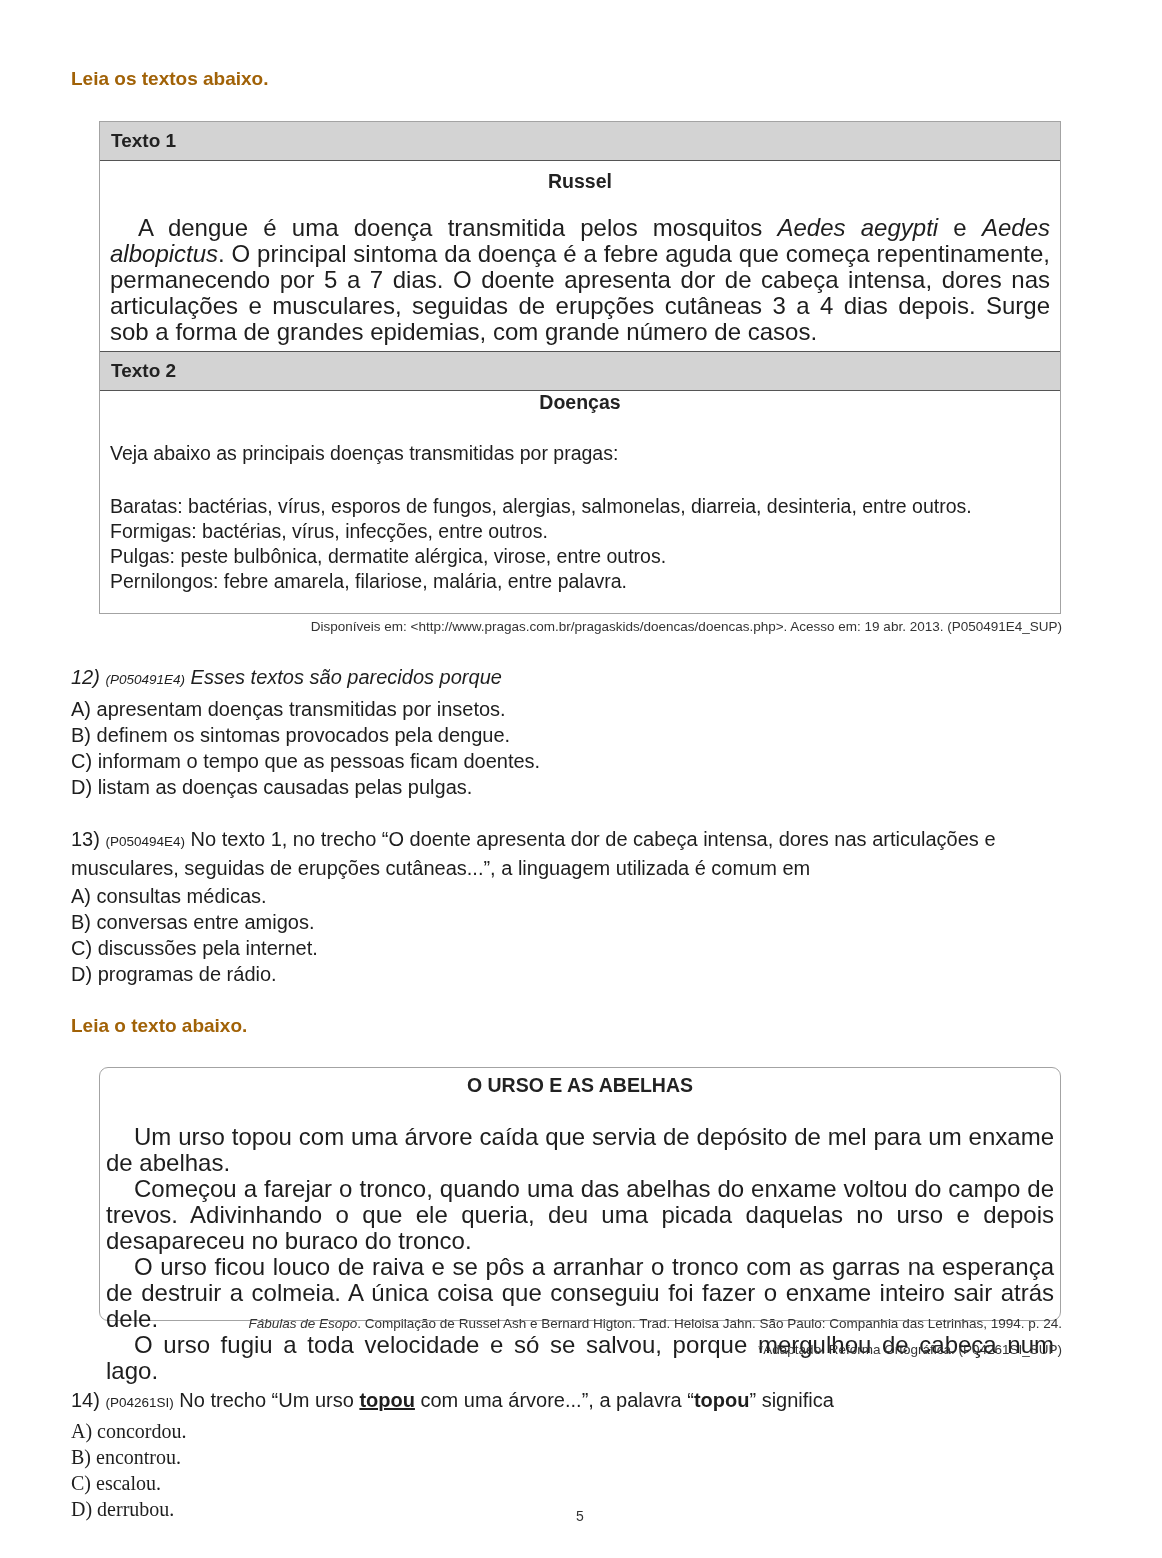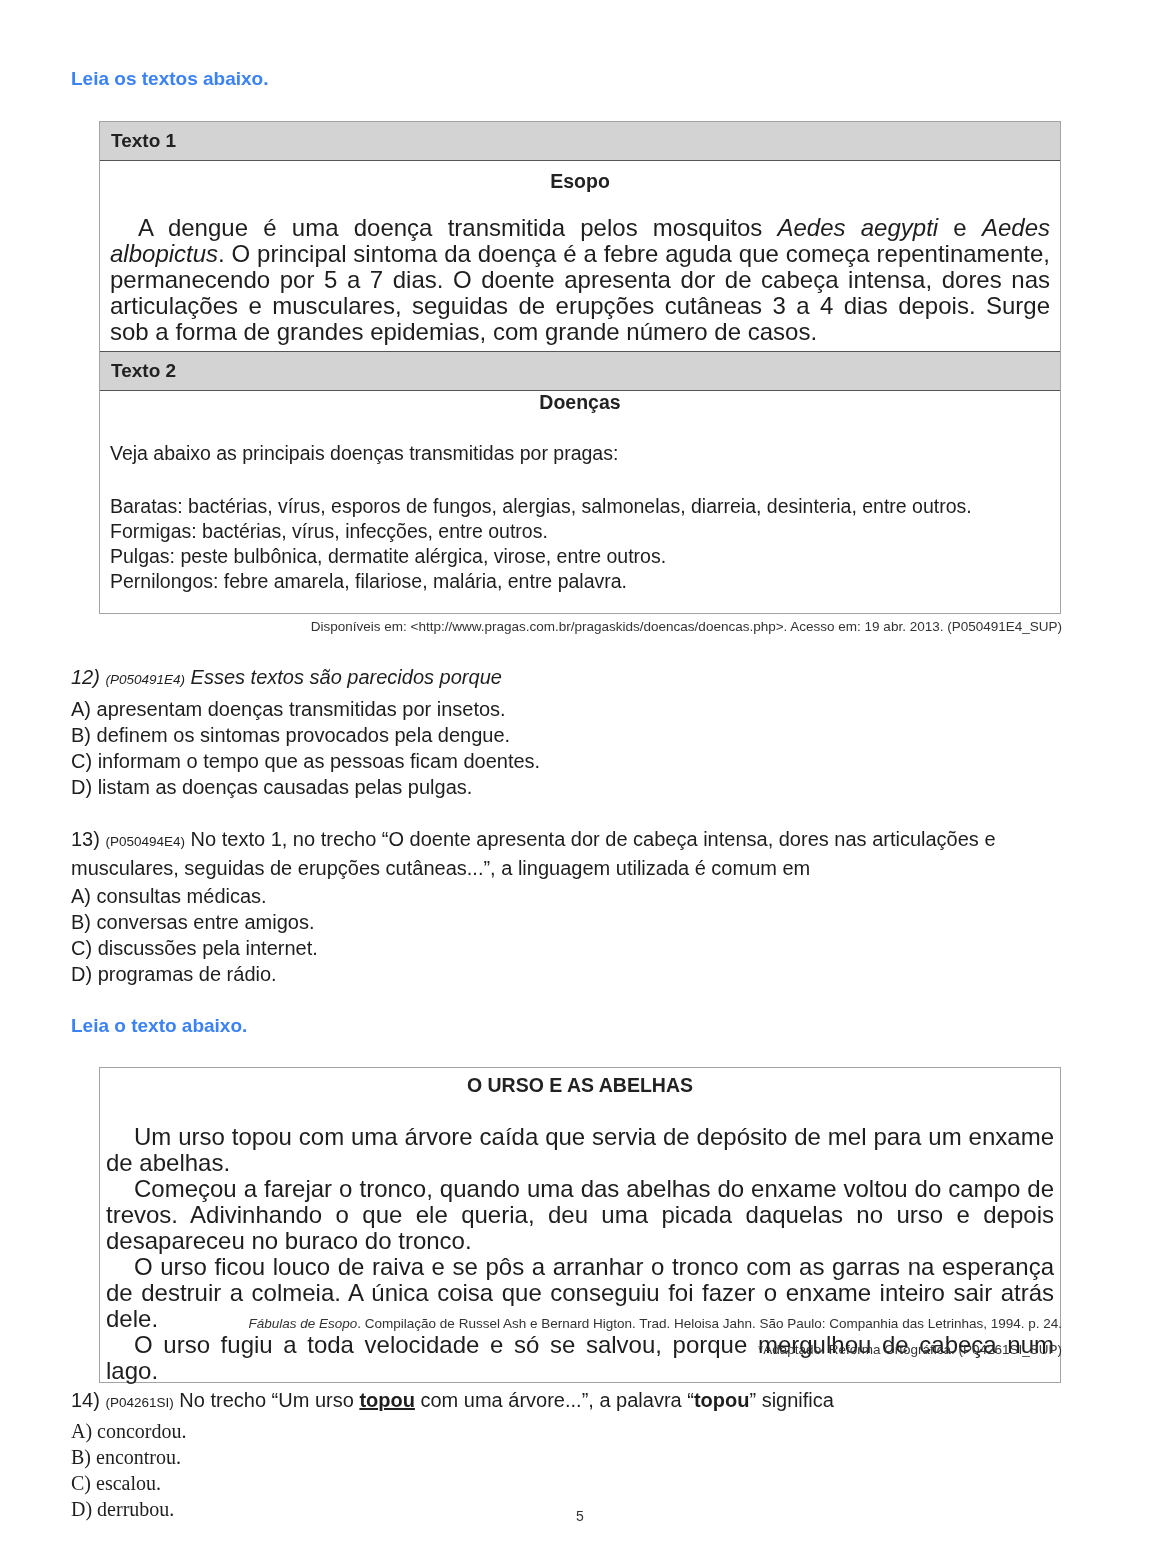--- a/index.html
+++ b/index.html
@@ -2,21 +2,21 @@
 <html><head>
   <meta charset="utf-8">
   <style>
     html, body { margin: 0; padding: 0; background: #ffffff; }
     body {
       width: 1162px; height: 1558px; position: relative; overflow: hidden;
       font-family: "Liberation Sans", sans-serif; color: #1e1e1e;
     }
     .page { position: absolute; left: 0; top: 0; width: 1162px; height: 1558px; }
     .instruction {
-      position: absolute; left: 71px; font-weight: bold; font-size: 19px; color: #3b82f6;
+      position: absolute; left: 71px; font-weight: bold; font-size: 19px; color: #a16207;
     }
     
     .text-box {
       position: absolute; left: 99px; width: 962px;
       border: 1px solid #a3a3a3; box-sizing: border-box;
     }
     .box-header {
       background: #d3d3d3; border-bottom: 1px solid #555;
       height: 38px; line-height: 38px; padding-left: 11px;
       font-weight: bold; font-size: 19px; color: #222;
@@ -46,21 +46,21 @@
   </style>
 </head>
 <body>
 
 <div class="page">
 
   <div class="instruction" style="top:68px;">Leia os textos abaixo.</div>
 
   <div class="text-box" style="top:121px; height:493px;">
     <div class="box-header">Texto 1</div>
-    <div class="box-title" style="margin-top:9px; height:26px;">Esopo</div>
+    <div class="box-title" style="margin-top:9px; height:26px;">Russel</div>
     <div class="box-para indent" style="margin-top:19px; height:130px;"><span>A dengue é uma doença transmitida pelos mosquitos </span><i>Aedes aegypti</i><span> e </span><i>Aedes albopictus</i><span>. O principal sintoma da doença é a febre aguda que começa repentinamente, permanecendo por 5 a 7 dias. O doente apresenta dor de cabeça intensa, dores nas articulações e musculares, seguidas de erupções cutâneas 3 a 4 dias depois. Surge sob a forma de grandes epidemias, com grande número de casos.</span></div>
     <div class="box-header top-border" style="margin-top:6px;">Texto 2</div>
     <div class="box-title" style="height:26px;">Doenças</div>
     <div class="box-list-line" style="margin-top:24px;">Veja abaixo as principais doenças transmitidas por pragas:</div>
     <div style="margin-top:28px;">
       <div class="box-list-line">Baratas: bactérias, vírus, esporos de fungos, alergias, salmonelas, diarreia, desinteria, entre outros.</div>
       <div class="box-list-line">Formigas: bactérias, vírus, infecções, entre outros.</div>
       <div class="box-list-line">Pulgas: peste bulbônica, dermatite alérgica, virose, entre outros.</div>
       <div class="box-list-line">Pernilongos: febre amarela, filariose, malária, entre palavra.</div>
     </div>
@@ -86,21 +86,21 @@
   </div>
   <div class="options" style="top:883px;">
     <div class="option">A) consultas médicas.</div>
     <div class="option">B) conversas entre amigos.</div>
     <div class="option">C) discussões pela internet.</div>
     <div class="option">D) programas de rádio.</div>
   </div>
 
   <div class="instruction" style="top:1015px;">Leia o texto abaixo.</div>
 
-  <div class="text-box" style="top:1067px; height:316px;">
+  <div class="text-box" style="top:1067px; height:254px;border-radius:9px;">
     <div class="box-title" style="margin-top:6px; height:26px;">O URSO E AS ABELHAS</div>
     <div style="margin-top:24px;">
       <div class="box-para indent" style="padding:0 6px;">Um urso topou com uma árvore caída que servia de depósito de mel para um enxame de abelhas.</div>
       <div class="box-para indent" style="padding:0 6px;">Começou a farejar o tronco, quando uma das abelhas do enxame voltou do campo de trevos. Adivinhando o que ele queria, deu uma picada daquelas no urso e depois desapareceu no buraco do tronco.</div>
       <div class="box-para indent" style="padding:0 6px;">O urso ficou louco de raiva e se pôs a arranhar o tronco com as garras na esperança de destruir a colmeia. A única coisa que conseguiu foi fazer o enxame inteiro sair atrás dele.</div>
       <div class="box-para indent" style="padding:0 6px;">O urso fugiu a toda velocidade e só se salvou, porque mergulhou de cabeça num lago.</div>
     </div>
   </div>
   <div class="source" style="right:100px; top:1316px;"><i>Fábulas de Esopo</i><span>. Compilação de Russel Ash e Bernard Higton. Trad. Heloisa Jahn. São Paulo: Companhia das Letrinhas, 1994. p. 24.</span></div>
   <div class="source" style="right:100px; top:1342px;">*Adaptado: Reforma Ortográfica. (P04261SI_SUP)</div>

